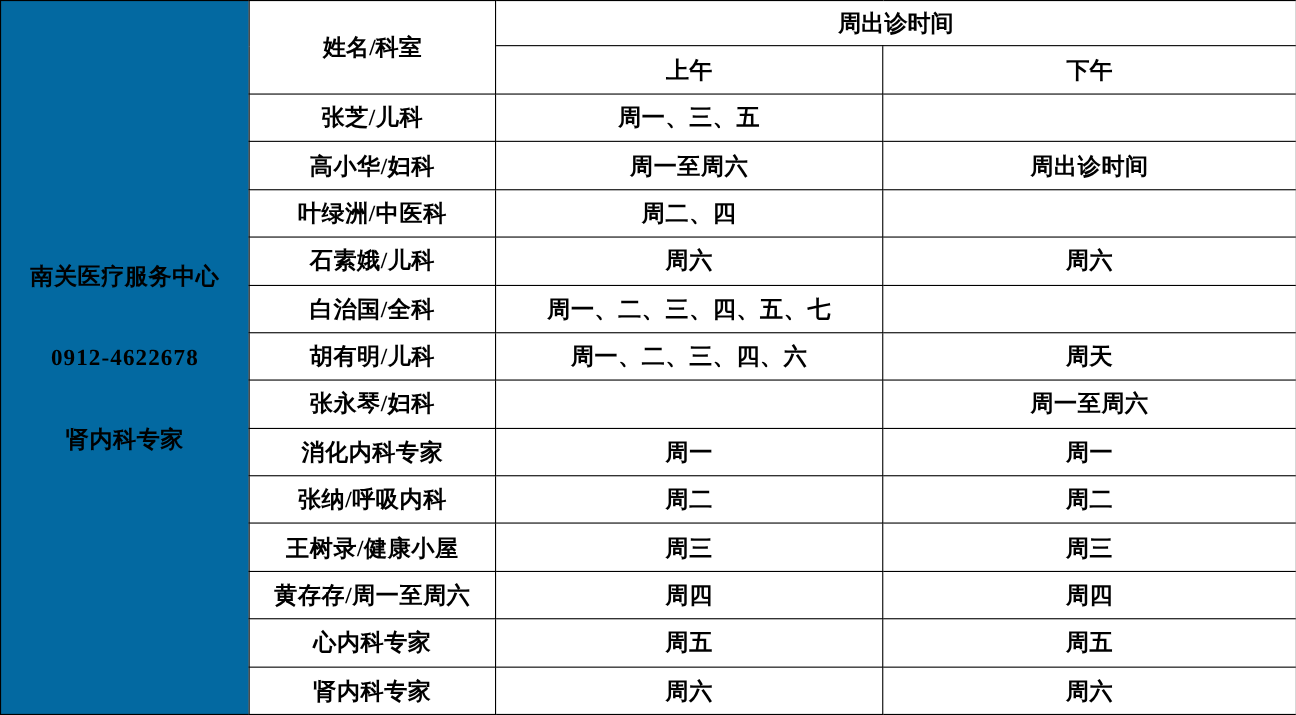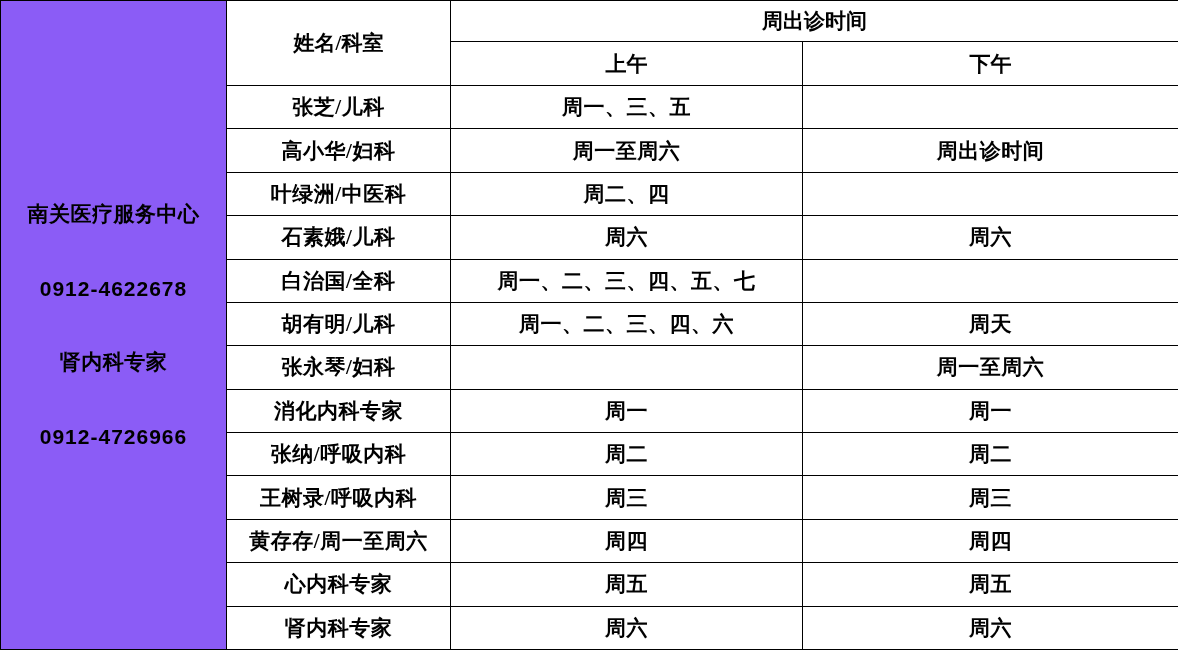--- a/index.html
+++ b/index.html
@@ -19,40 +19,40 @@
     width: 1178px;
     height: 650px;
     box-sizing: border-box;
     display: flex;
     align-items: stretch;
   }
   
   .left-panel {
     width: 226px;
     min-width: 226px;
-    background: #8b5cf6;
+    background: #0369a1;
     border: 1px solid #000000;
     border-right: none;
     box-sizing: border-box;
     display: flex;
     flex-direction: column;
     align-items: center;
     justify-content: center;
     text-align: center;
     gap: 45px;
   }
   .left-panel .line {
     font-weight: bold;
     font-size: 21px;
     line-height: 29px;
     letter-spacing: 0.5px;
     white-space: nowrap;
   }
   .left-panel .line.phone {
-    font-family: Liberation Sans, sans-serif;
+    font-family: Liberation Serif, serif;
     letter-spacing: 1px;
   }
   
   .table-wrap {
     flex: 1;
     box-sizing: border-box;
   }
   table.schedule {
     border-collapse: collapse;
     width: 100%;
@@ -94,21 +94,20 @@
 </style>
 </head>
 <body>
 
 <div class="page">
 
   <div class="left-panel">
     <div class="line">南关医疗服务中心</div>
     <div class="line phone">0912-4622678</div>
     <div class="line">肾内科专家</div>
-    <div class="line phone">0912-4726966</div>
   </div>
 
   <div class="table-wrap">
     <table class="schedule">
       <colgroup>
         <col class="col-name">
         <col class="col-am">
         <col class="col-pm">
       </colgroup>
       <thead>
@@ -161,21 +160,21 @@
           <td class="name-cell">消化内科专家</td>
           <td class="time-cell">周一</td>
           <td class="time-cell">周一</td>
         </tr>
         <tr class="row-body">
           <td class="name-cell">张纳/呼吸内科</td>
           <td class="time-cell">周二</td>
           <td class="time-cell">周二</td>
         </tr>
         <tr class="row-body">
-          <td class="name-cell">王树录/呼吸内科</td>
+          <td class="name-cell">王树录/健康小屋</td>
           <td class="time-cell">周三</td>
           <td class="time-cell">周三</td>
         </tr>
         <tr class="row-body">
           <td class="name-cell">黄存存/周一至周六</td>
           <td class="time-cell">周四</td>
           <td class="time-cell">周四</td>
         </tr>
         <tr class="row-body">
           <td class="name-cell">心内科专家</td>

